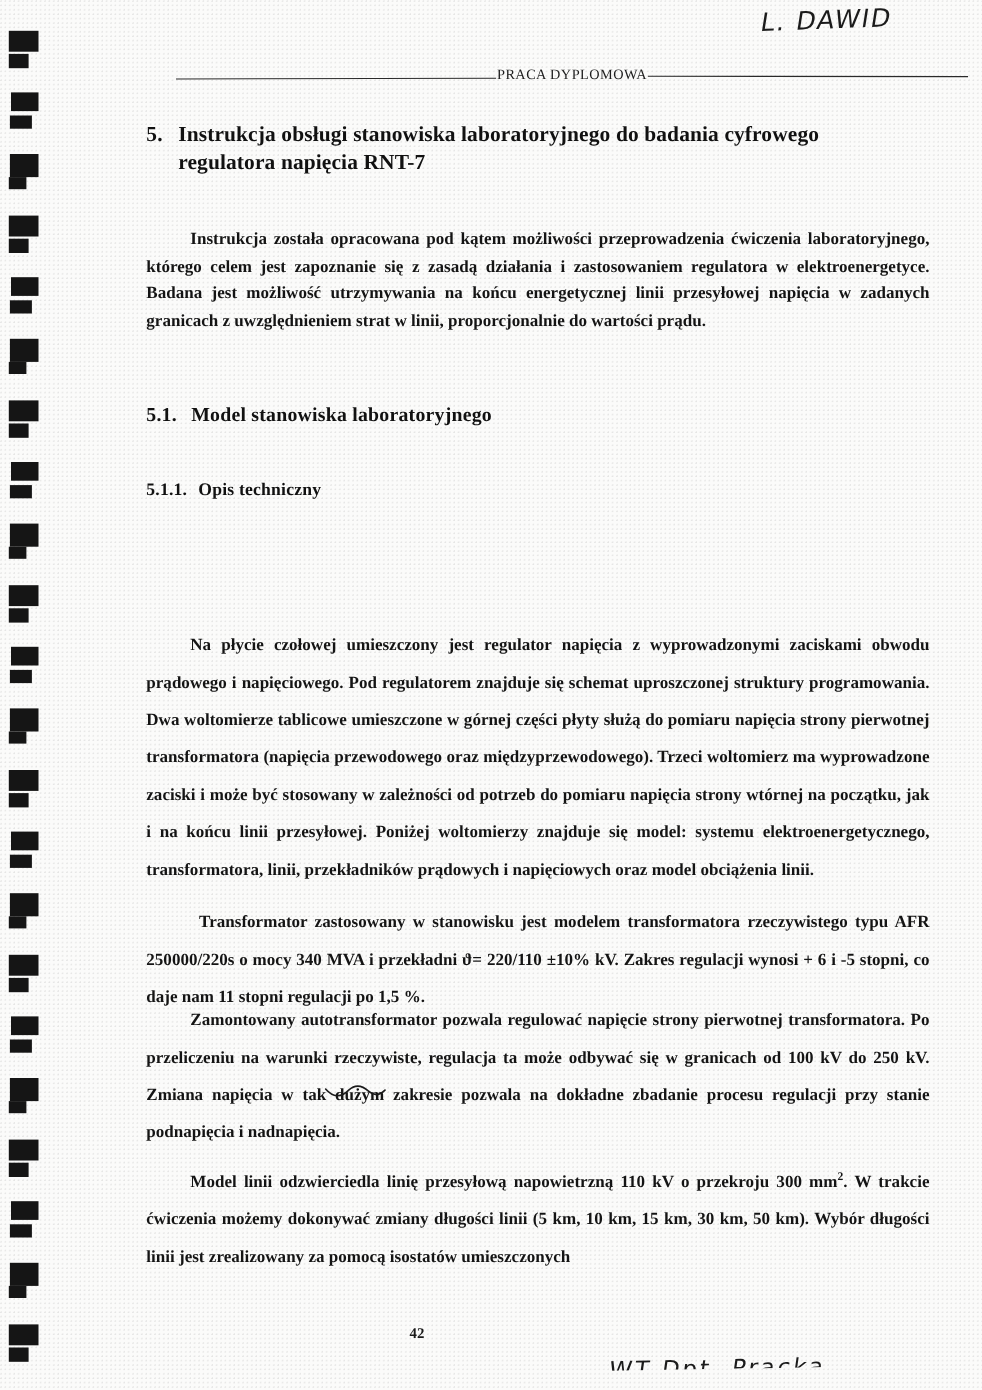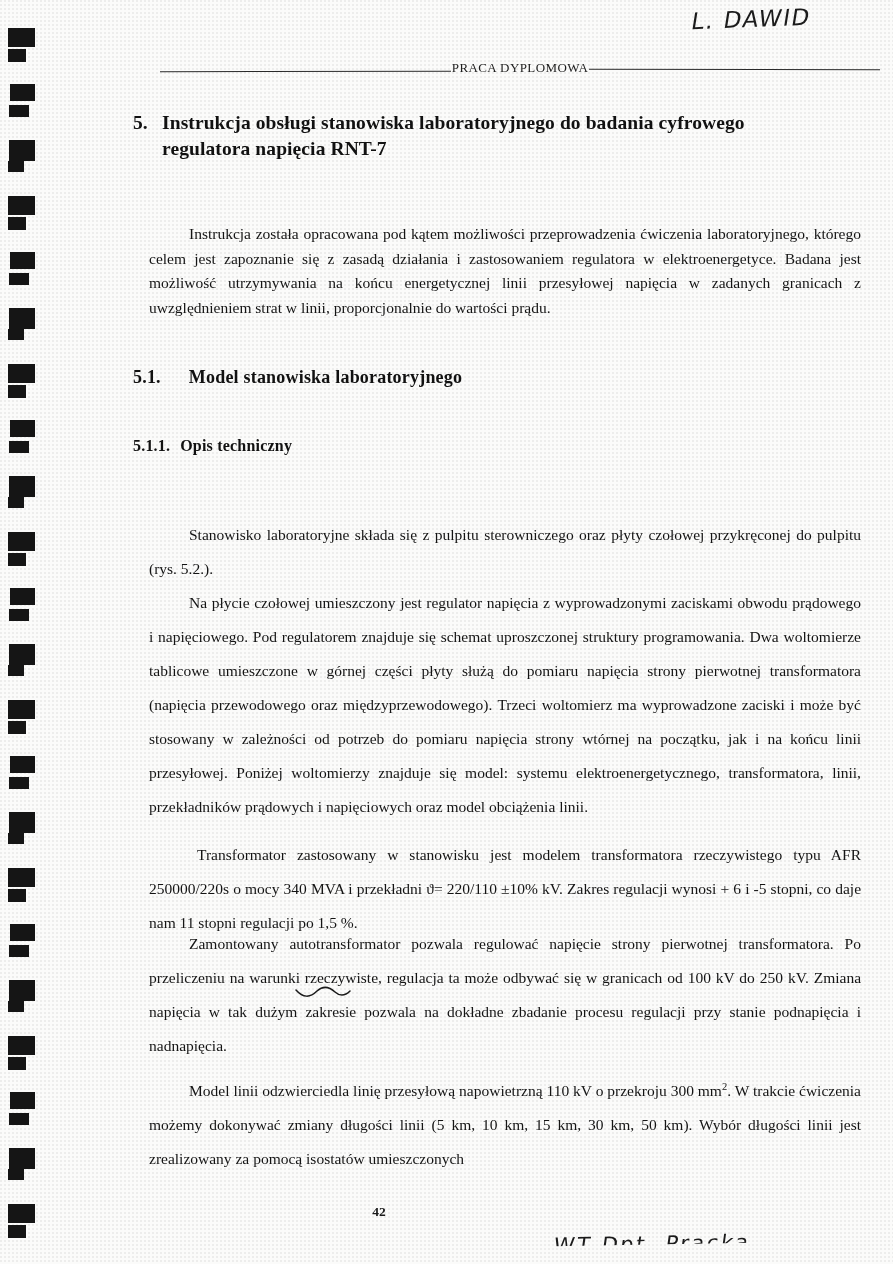--- a/index.html
+++ b/index.html
@@ -104,42 +104,43 @@
     left: 0;
     font-weight: bold;
   }
   h1.section-title .txt {
     display: block;
     margin-left: 29px;
   }
 
   p.para {
     position: absolute;
-    margin: 16px;
+    margin: 0;
     text-align: justify;
     text-justify: inter-word;
     font-size: 15.5px;
     color: #141414;
+    font-weight: bold;
   }
 
   #intro {
     left: 133px; top: 206px; width: 712px;
     line-height: 24.5px;
     text-indent: 40px;
   }
 
   h2.sub-title {
     position: absolute;
     left: 133px; top: 367px;
     margin: 0;
     font-size: 18px;
     font-weight: bold;
     letter-spacing: 0.2px;
   }
-  h2.sub-title .num { margin-right: 28px; }
+  h2.sub-title .num { margin-right: 13px; }
 
   h3.subsub-title {
     position: absolute;
     left: 133px; top: 437px;
     margin: 0;
     font-size: 16px;
     font-weight: bold;
     letter-spacing: 0.2px;
   }
   h3.subsub-title .num { margin-right: 10px; }
@@ -297,21 +298,20 @@
   <p class="para" id="intro">Instrukcja została opracowana pod kątem możliwości przeprowadzenia ćwiczenia laboratoryjnego, którego celem jest zapoznanie się z zasadą  działania i zastosowaniem regulatora w elektroenergetyce. Badana jest możliwość utrzymywania na końcu energetycznej linii przesyłowej napięcia w zadanych granicach z uwzględnieniem strat w linii, proporcjonalnie do wartości prądu.</p>
 
   <h2 class="sub-title">
     <span class="num">5.1.</span><span>Model stanowiska laboratoryjnego</span>
   </h2>
 
   <h3 class="subsub-title">
     <span class="num">5.1.1.</span><span>Opis techniczny</span>
   </h3>
 
-  <p class="para" id="p1">Stanowisko laboratoryjne składa się z pulpitu sterowniczego oraz płyty czołowej przykręconej do pulpitu (rys. 5.2.).</p>
 
   <p class="para" id="p2">Na płycie czołowej umieszczony jest regulator napięcia z wyprowadzonymi zaciskami obwodu prądowego i napięciowego. Pod regulatorem znajduje się schemat uproszczonej struktury programowania. Dwa woltomierze tablicowe umieszczone w górnej części płyty służą do pomiaru napięcia strony pierwotnej transformatora (napięcia przewodowego oraz międzyprzewodowego). Trzeci  woltomierz ma wyprowadzone zaciski i może  być  stosowany w zależności od potrzeb do pomiaru napięcia strony wtórnej na początku,  jak i na końcu linii przesyłowej.  Poniżej  woltomierzy  znajduje  się  model:  systemu  elektroenergetycznego, transformatora,  linii,   przekładników prądowych i napięciowych oraz  model obciążenia linii.</p>
 
   <p class="para" id="p3">
     <span>Transformator zastosowany w stanowisku jest modelem transformatora rzeczywistego typu AFR 250000/220s o mocy 340 MVA i przekładni </span><span>ϑ</span><span>= 220/110 ±10% kV. Zakres regulacji wynosi + 6 i -5 stopni, co daje nam 11 stopni regulacji po 1,5 %.</span>
   </p>
 
   <p class="para" id="p4">
     <span>Zamontowany autotransformator pozwala regulować napięcie strony pierwotnej transformatora. Po przeliczeniu na warunki rzeczywiste, regulacja ta może odbywać się w granicach od 100 kV do </span><span class="nobr">250 kV</span><span>. Zmiana napięcia w tak dużym zakresie pozwala na dokładne zbadanie procesu regulacji przy stanie podnapięcia i nadnapięcia.</span>
   </p>

